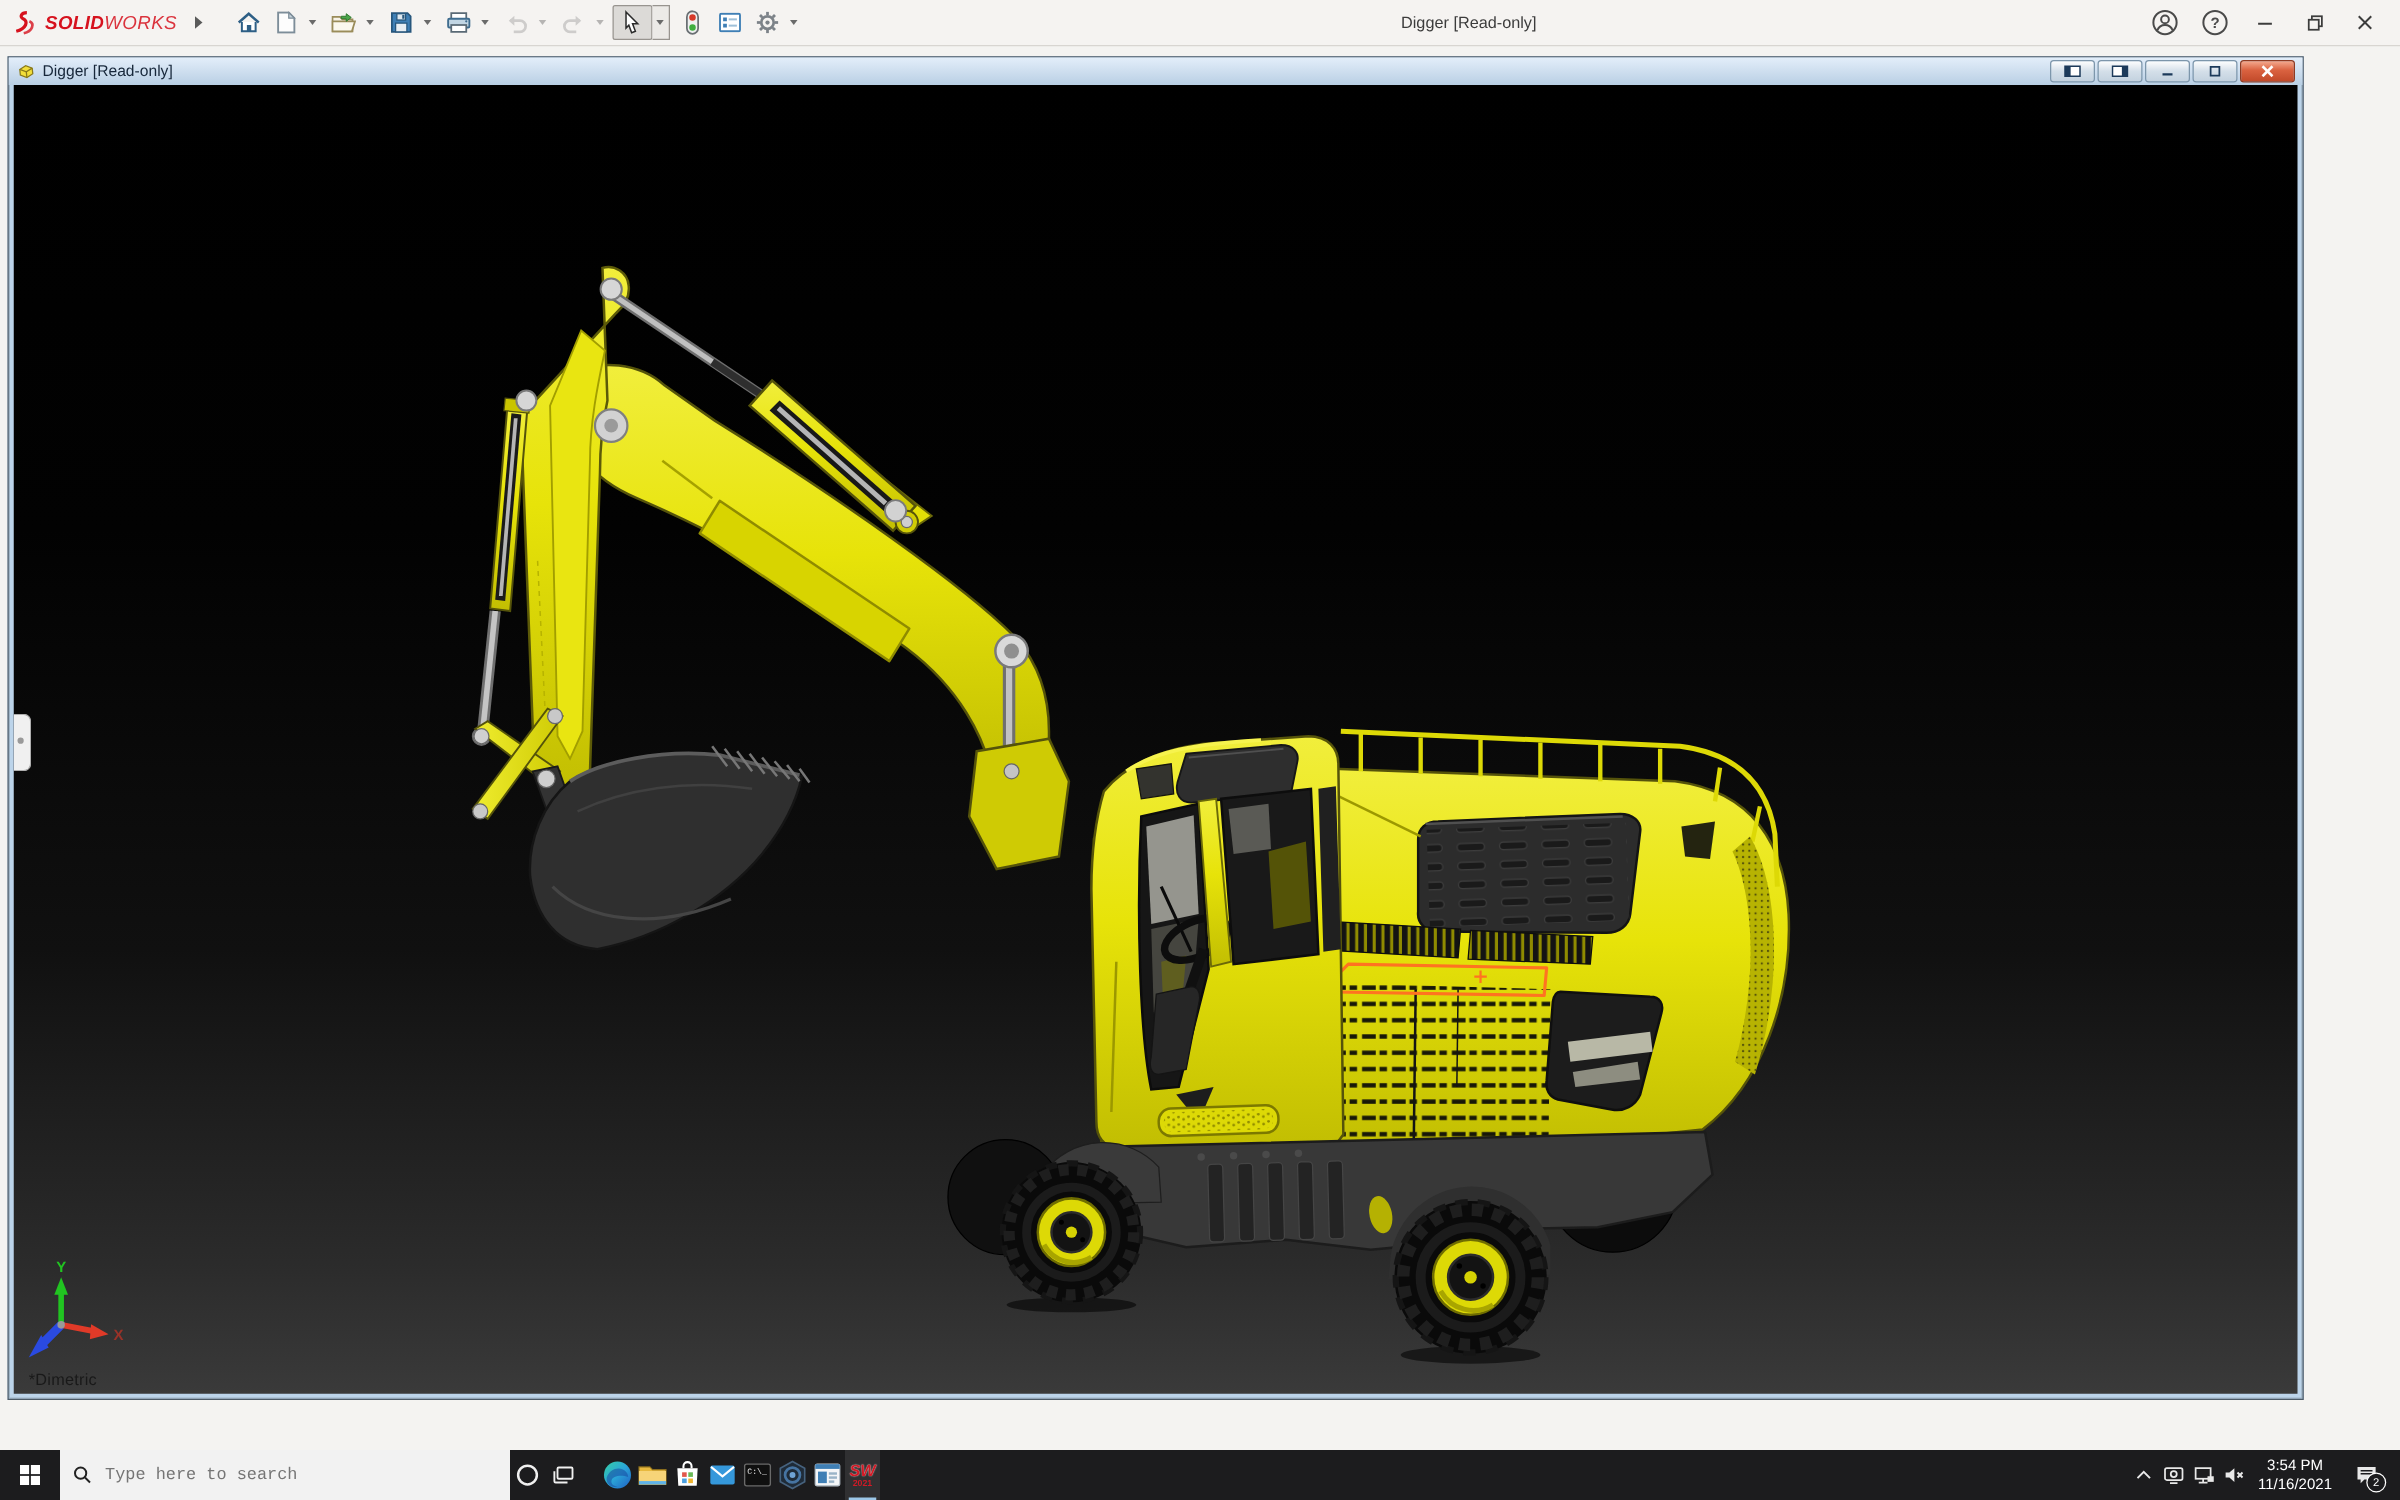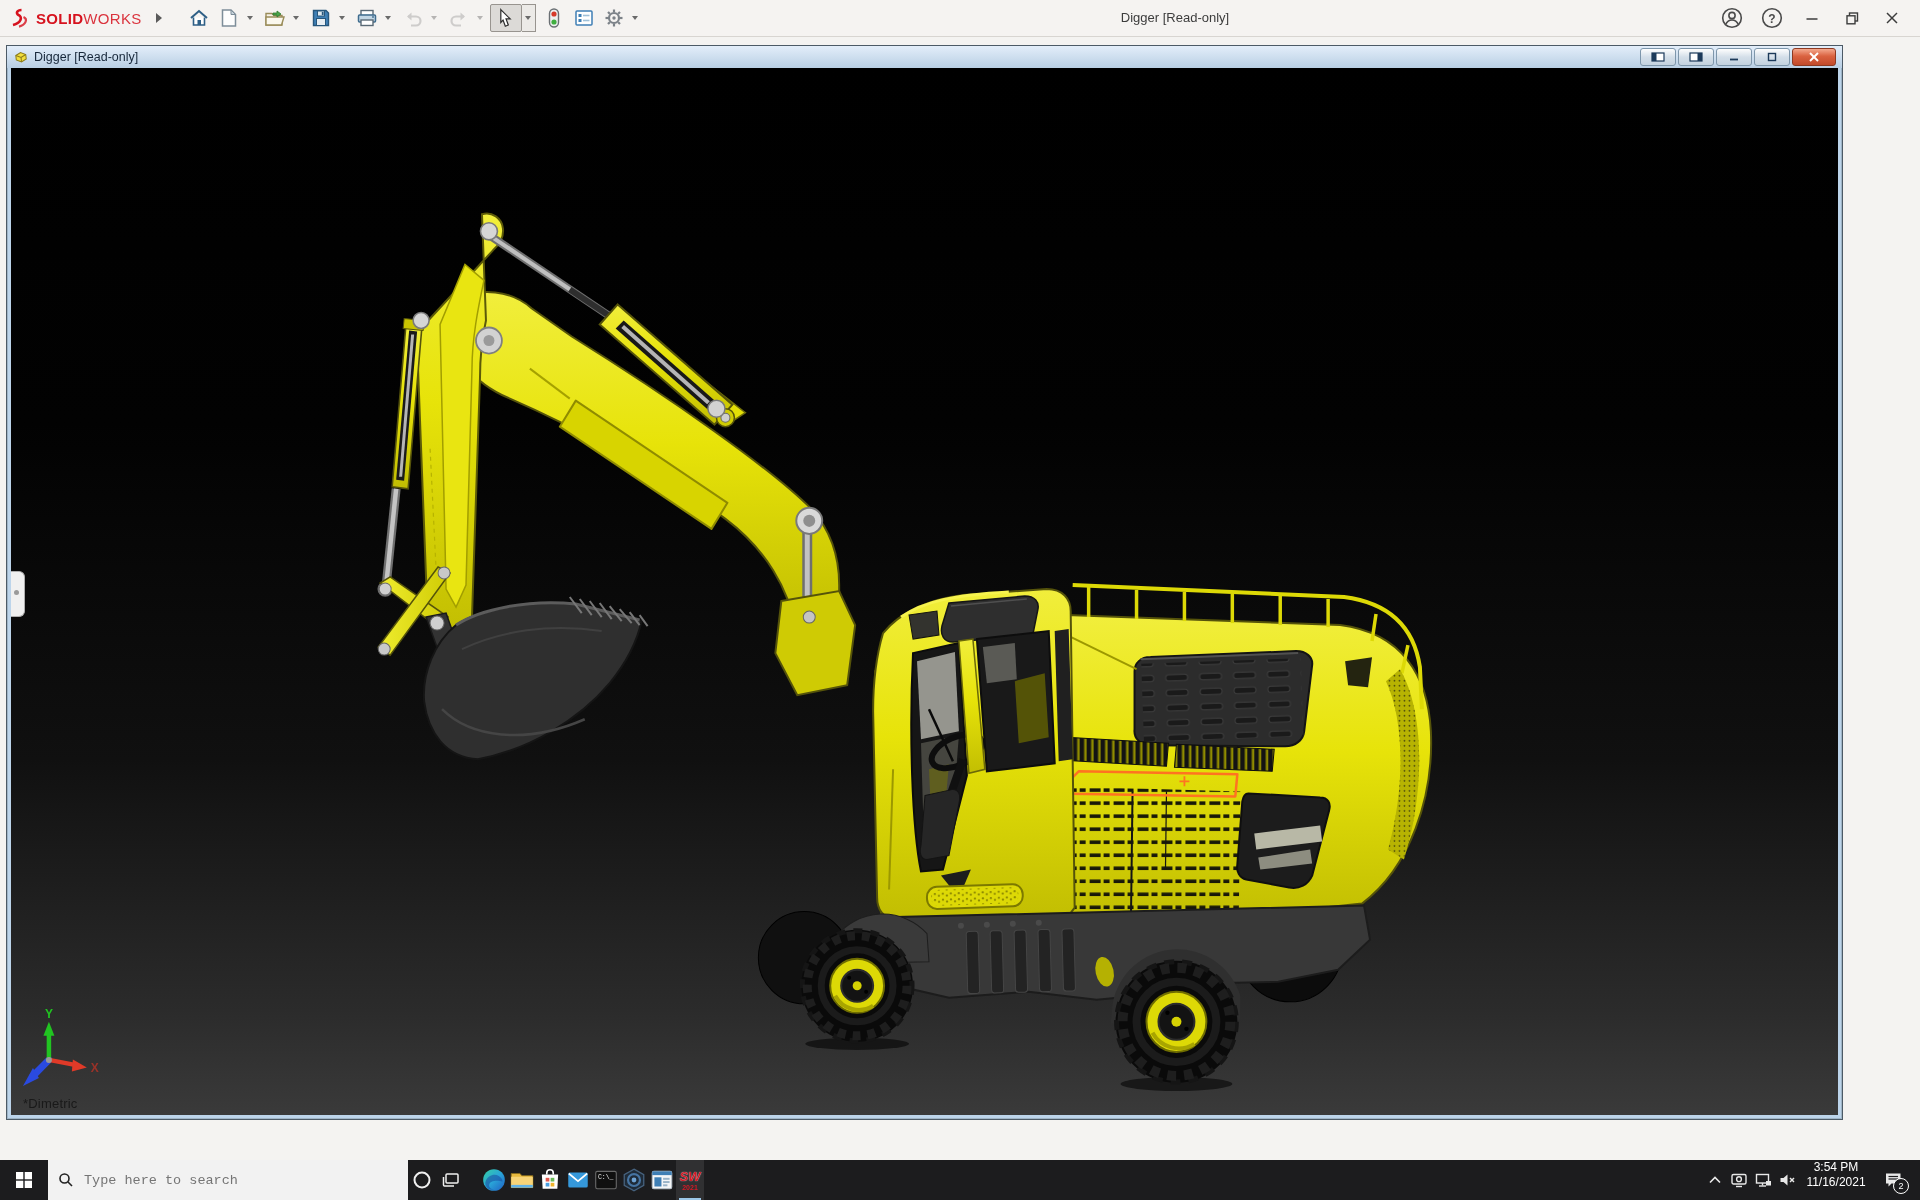--- a/index.html
+++ b/index.html
@@ -2,21 +2,21 @@
 <html><head>
 <meta charset="utf-8">
 <style>
   html,body{margin:0;padding:0;overflow:hidden;}
   body{font-family:"Liberation Sans",sans-serif;}
   .app{position:relative;width:1920px;height:1200px;background:#f4f3f1;overflow:hidden;}
 
   
   .tbar{position:absolute;left:0;top:0;width:1920px;height:36px;background:#f5f3f1;border-bottom:1px solid #d8d5d1;display:flex;align-items:center;}
   .brand{display:flex;align-items:center;margin-left:10px;}
-  .brand-text{font-size:15px;color:#d6121e;letter-spacing:.3px;margin-left:4px;}
+  .brand-text{font-size:15px;color:#d6121e;letter-spacing:.3px;margin-left:4px;font-style:italic;}
   .brand-text b{font-weight:700;}
   .brand-text span.lt{font-weight:400;opacity:.85;}
   .flyarrow{width:0;height:0;border-left:6px solid #5a5a5a;border-top:5px solid transparent;border-bottom:5px solid transparent;margin-left:14px;cursor:pointer;}
   .tools{display:flex;align-items:center;margin-left:22px;}
   .tbtn{width:30px;height:28px;display:flex;align-items:center;justify-content:center;border-radius:2px;cursor:pointer;}
   .caret{width:13px;height:28px;display:flex;align-items:center;justify-content:center;cursor:pointer;margin-right:3px;}
   .caret i{width:0;height:0;border-top:4px solid #6a6a6a;border-left:3.5px solid transparent;border-right:3.5px solid transparent;}
   .disabled{opacity:.45;filter:grayscale(1);}
   .tool-sel{background:#dcdad7;border:1px solid #98948f;height:26px;}
   .tool-sel-caret{border:1px solid #98948f;border-left:none;height:26px;background:#eceae7;}
@@ -42,21 +42,21 @@
   .tb-slot{width:28px;display:flex;align-items:center;justify-content:center;position:relative;cursor:pointer;}
   .tb-slot.start{width:48px;}
   .searchbox{width:340px;background:#f2f2f2;display:flex;align-items:center;padding:0 10px;gap:8px;cursor:text;}
   .searchbox input{border:none;background:transparent;outline:none;font-size:13.5px;color:#444;width:260px;font-family:Liberation Mono, monospace;}
   .underline{position:absolute;bottom:0;left:14px;right:14px;height:2.5px;background:#76b9ed;}
   .underline.wide{left:3px;right:3px;background:#9cc7e8;}
   .tb-slot.activeapp{background:rgba(255,255,255,.09);}
   .swlogo{display:flex;flex-direction:column;align-items:center;line-height:1;}
   .swlogo .l1{font-size:13px;font-weight:700;font-style:italic;color:#d11a26;text-shadow:0 0 1px #fff;}
   .swlogo .l2{font-size:7px;font-weight:700;color:#d11a26;margin-top:1px;}
-  .tray{margin-left:auto;display:flex;align-items:flex-start;}
+  .tray{margin-left:auto;display:flex;align-items:center;}
   .tray-ico{width:24px;height:40px;display:flex;align-items:center;justify-content:center;cursor:pointer;}
   .clock{width:74px;text-align:center;color:#fff;font-size:12px;line-height:15px;cursor:pointer;}
   .action{position:relative;width:40px;height:40px;display:flex;align-items:center;justify-content:center;cursor:pointer;}
   .badge{position:absolute;right:4px;bottom:6px;width:14px;height:14px;border:1.5px solid #fff;border-radius:50%;background:#1c1c1e;color:#fff;font-size:9px;display:flex;align-items:center;justify-content:center;}
   .showdesk{width:6px;border-left:1px solid #4a4a4a;cursor:pointer;}
   svg text{font-family:"Liberation Sans",sans-serif;}
   svg text.mono{font-family:"Liberation Mono",monospace;}
 </style>
 </head>
 <body>

